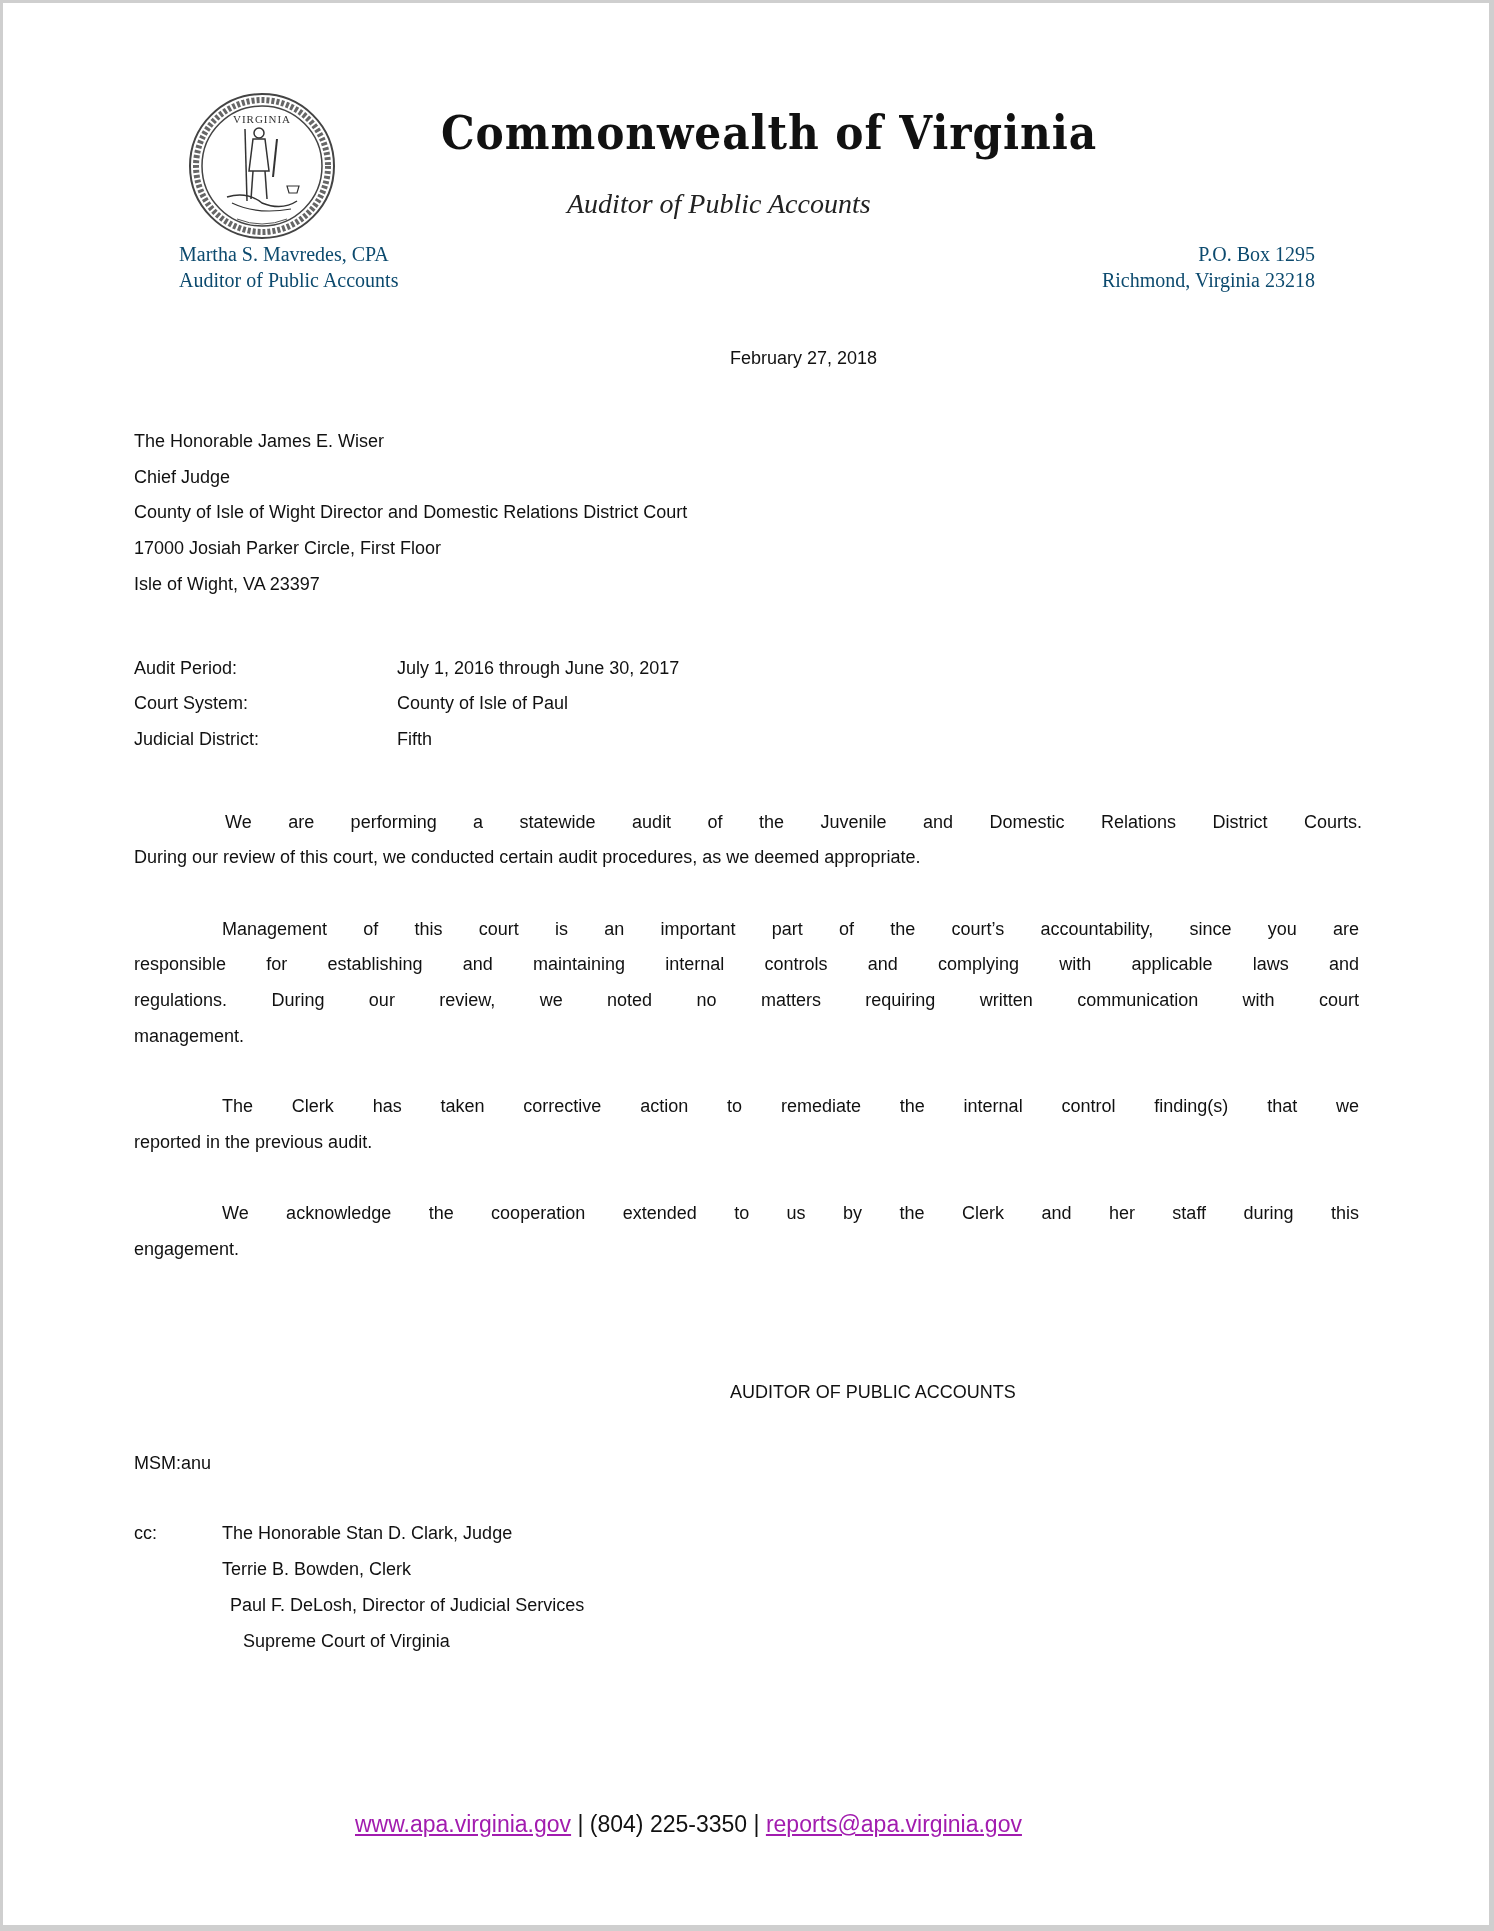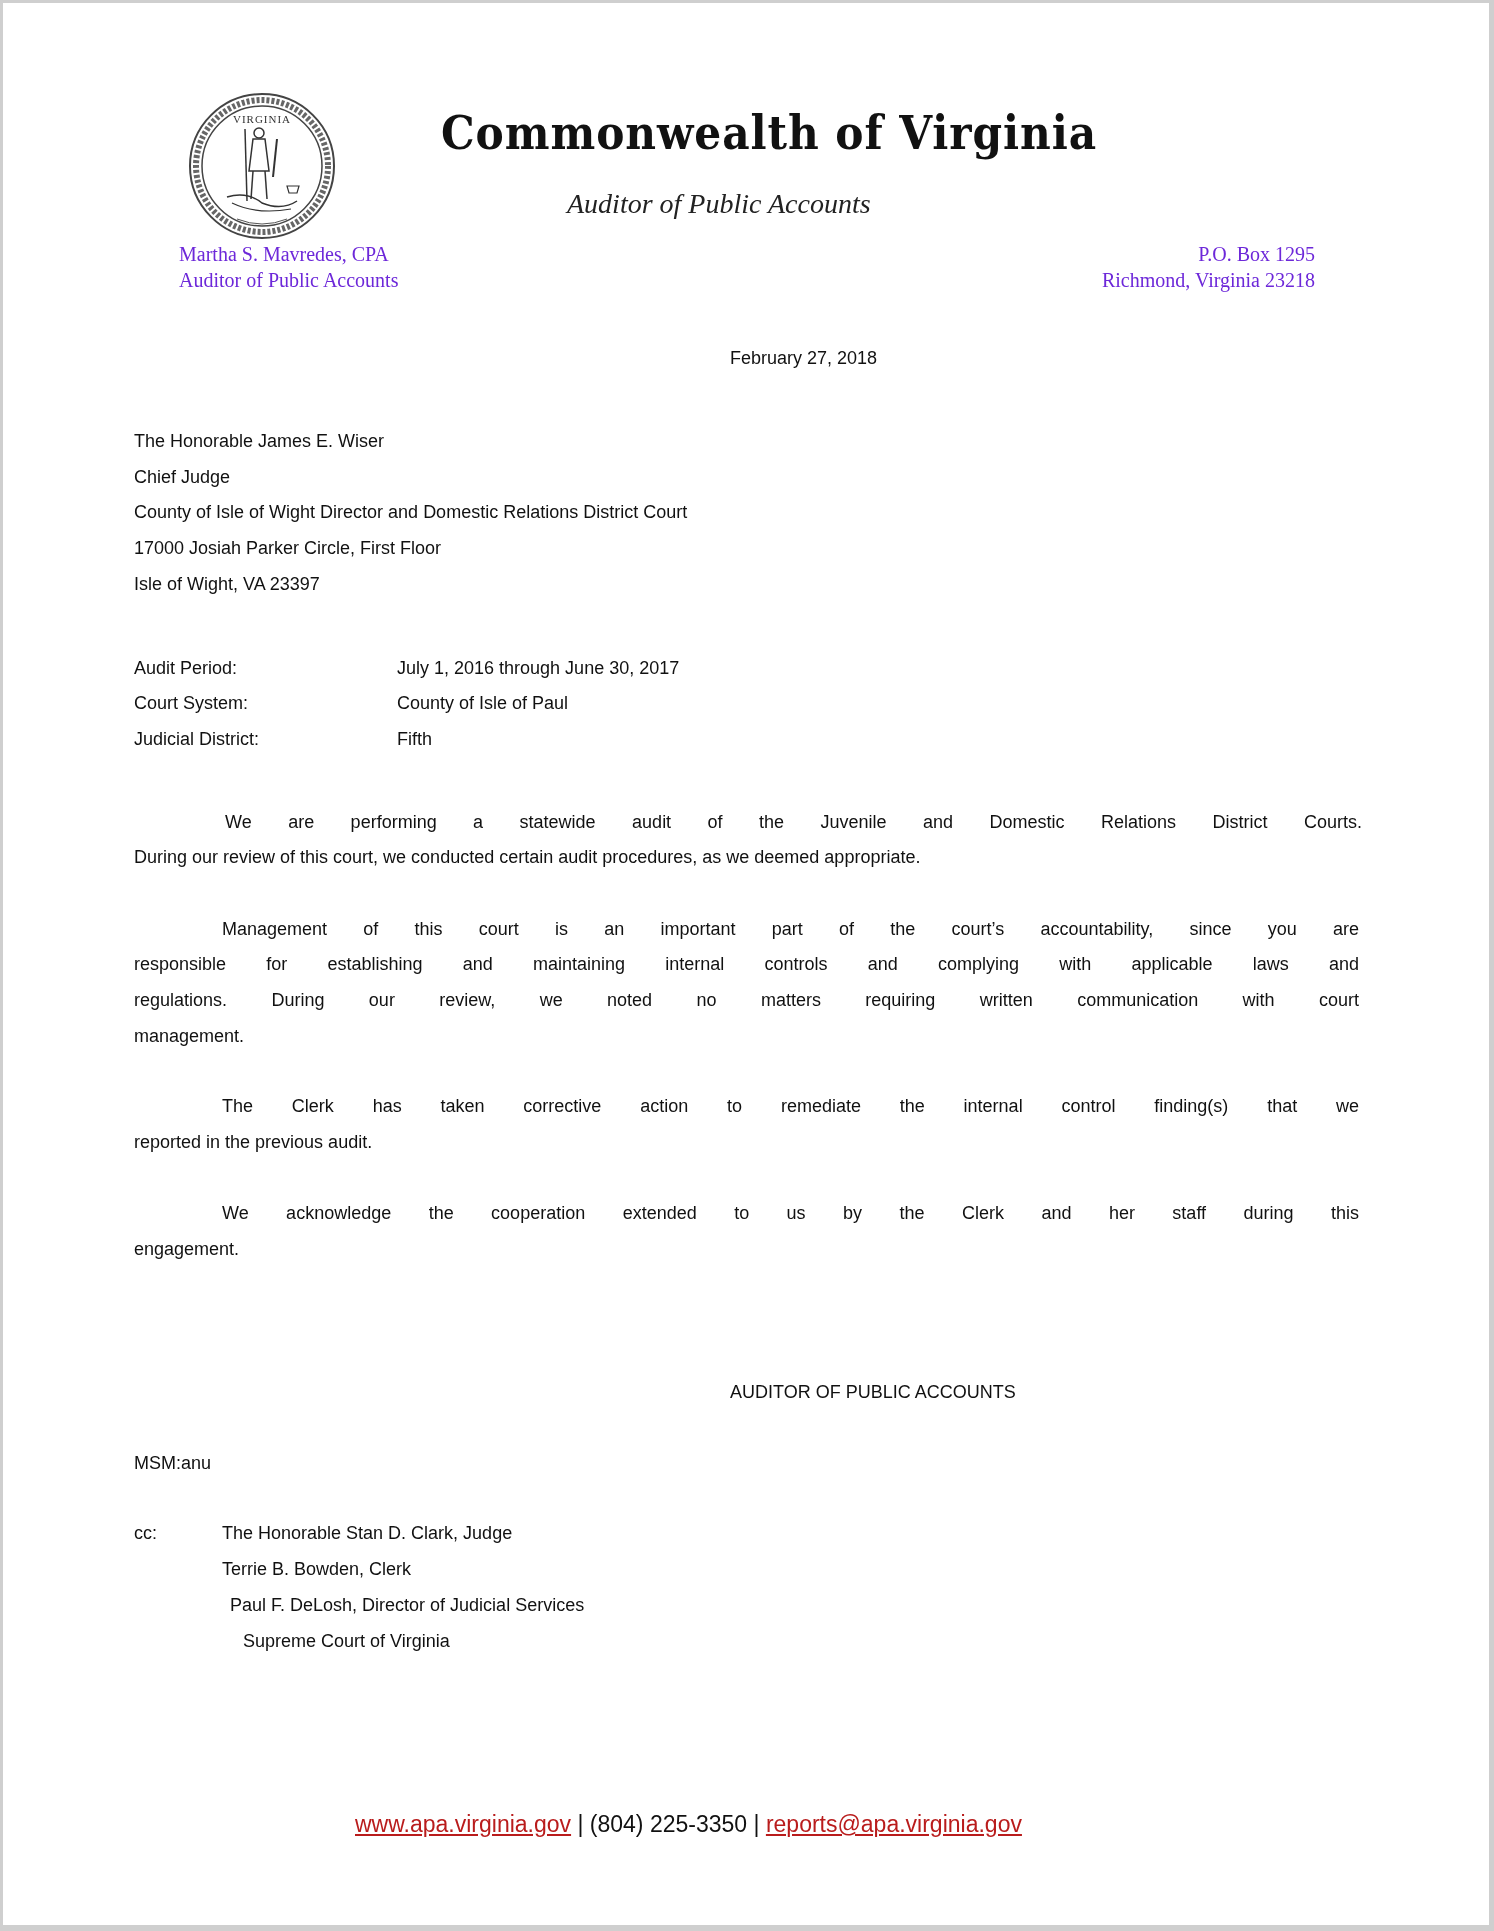--- a/index.html
+++ b/index.html
@@ -2,32 +2,32 @@
 <html><head>
 <meta charset="utf-8">
 <style>
   html, body { margin: 0; padding: 0; background: #cfcfcf; }
   body { width: 1494px; height: 1931px; position: relative; overflow: hidden; }
   .page {
     position: absolute; left: 3px; top: 3px; width: 1486px; height: 1922px;
     background: #ffffff;
   }
   .abs { position: absolute; white-space: nowrap; }
-  .serif { font-family: "Liberation Serif", "DejaVu Serif", serif; color: #6d28d9; }
+  .serif { font-family: "Liberation Serif", "DejaVu Serif", serif; color: #0c4a6e; }
   .sans { font-family: "Liberation Sans", "DejaVu Sans", sans-serif; color: #111; font-size: 18px; line-height: 30px; }
   .title {
     font-family: "DejaVu Serif", "Liberation Serif", serif;
     font-weight: bold; font-size: 46px; letter-spacing: 1px; color: #111;
     line-height: 56px; transform: scaleX(0.92); transform-origin: left center;
   }
   .subtitle { font-style: italic; font-size: 28px; line-height: 34px; color: #222; }
   .lh-small { font-size: 20px; line-height: 26px; }
   .jline { width: 1225px; text-align: justify; text-align-last: justify; white-space: nowrap; }
   .jline.first { width: 1137px; }
-  .link { color: #b91c1c; text-decoration: underline; }
+  .link { color: #a21caf; text-decoration: underline; }
   .footer { font-size: 23px; line-height: 30px; }
   .seal { position: absolute; left: 184px; top: 88px; width: 150px; height: 150px; }
 </style>
 </head>
 <body>
 
 <div class="page">
 
   <svg class="seal" viewBox="0 0 150 150">
     <circle cx="75" cy="75" r="72" fill="none" stroke="#444" stroke-width="2"></circle>

